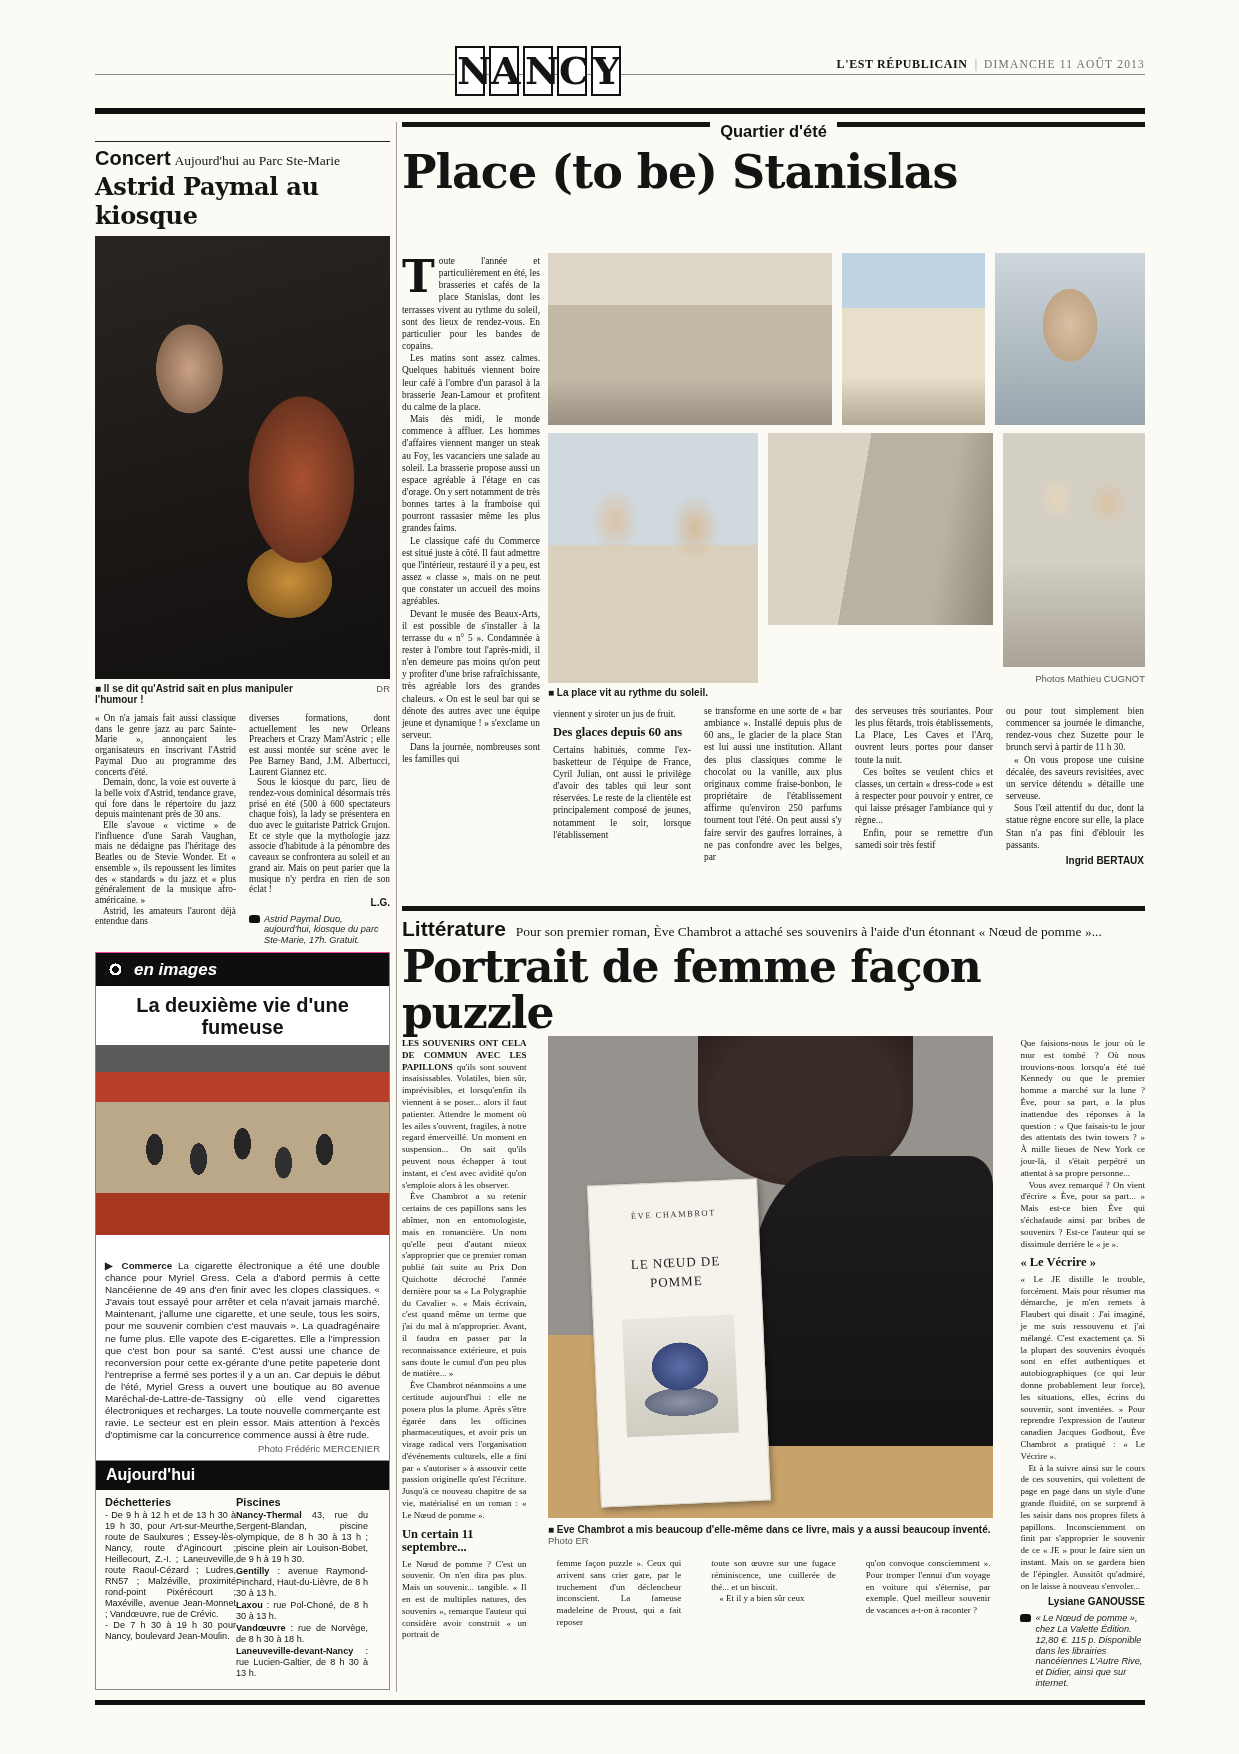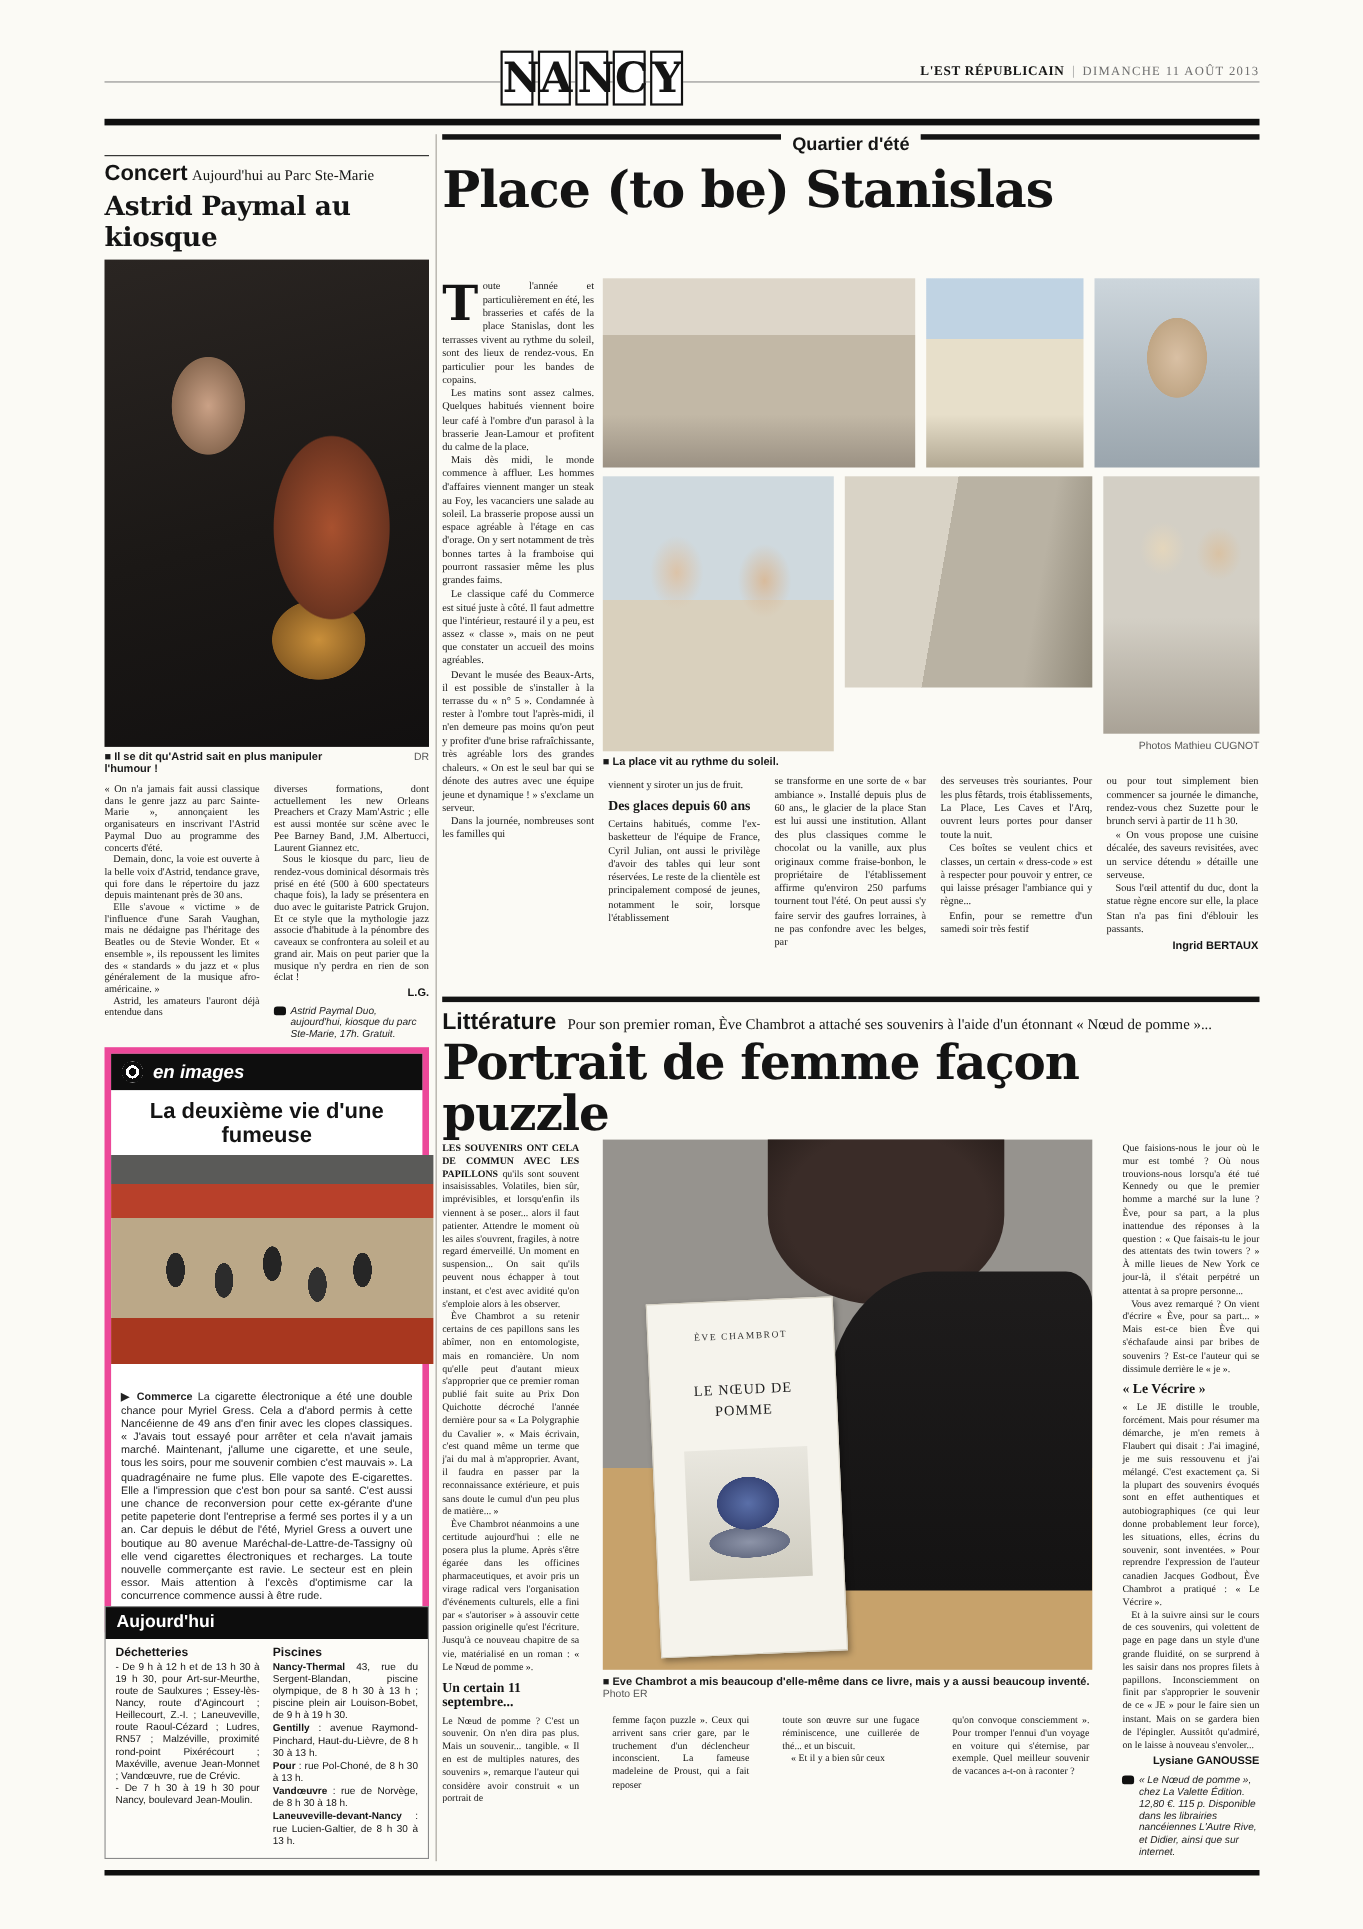--- a/index.html
+++ b/index.html
@@ -49,21 +49,21 @@
       radial-gradient(70px 60px at 66% 78%, #c98f3a 0%, #8a5e24 60%, rgba(0,0,0,0) 61%),
       linear-gradient(165deg, #2a2522 0%, #1b1816 55%, #121010 100%);
   }
   .concert .caprow { display:flex; justify-content:space-between; align-items:flex-start; margin-top:4px; }
   .concert .caprow .caption { width:240px; }
   .ccols { display:flex; gap:13px; margin-top:8px; }
   .ccol { width:141px; font-size:9.3px; line-height:10.7px; }
   .sig { text-align:right; font-family:"Liberation Sans", sans-serif; font-weight:700; font-size:10px; margin-top:3px; }
 
   
-  .enimages { position:absolute; left:95px; top:952px; width:295px; border:6px solid #ec4899; background:#fff; }
+  .enimages { position:absolute; left:95px; top:952px; width:295px; border:1px solid #ec4899; background:#fff; }
   .ei-head { height:33px; background:#0e0e0e; color:#fff; display:flex; align-items:center; gap:9px; padding-left:10px;
     font-family:"Liberation Sans", sans-serif; font-weight:800; font-style:italic; font-size:17px; }
   .eye-icon { width:19px; height:19px; border-radius:50%;
     background:radial-gradient(circle, #0e0e0e 0 3.5px, #fff 3.5px 6px, #0e0e0e 6px 9.5px, #fff 9.5px); }
   .ei-title { font-family:"Liberation Sans", sans-serif; font-weight:800; font-size:20px; line-height:22px;
     text-align:center; padding:8px 34px 7px; }
   .ph-ecig { width:293px; height:190px;
     background:
       radial-gradient(14px 26px at 20% 55%, #262626 0%, #262626 60%, rgba(0,0,0,0) 61%),
       radial-gradient(14px 26px at 35% 60%, #2c2c2c 0%, #2c2c2c 60%, rgba(0,0,0,0) 61%),
@@ -71,21 +71,21 @@
       radial-gradient(14px 26px at 64% 62%, #303030 0%, #303030 60%, rgba(0,0,0,0) 61%),
       radial-gradient(14px 26px at 78% 55%, #262626 0%, #262626 60%, rgba(0,0,0,0) 61%),
       linear-gradient(#5a5a58 0 14%, #b8402a 14% 30%, #bba888 30% 78%, #a8371f 78% 100%);
   }
   .ei-cap { padding:25px 9px 2px; font-family:"Liberation Sans", sans-serif; font-size:9.8px; line-height:12.1px; text-align:justify; color:#222; }
   .ei-credit { text-align:right; padding:0 9px 6px; }
 
   
   .auj { position:absolute; left:95px; top:1460px; width:295px; height:230px; border:1px solid #8a8a8a; background:#fdfcf8; }
   .auj-head { background:#0d0d0d; color:#fff; font-family:"Liberation Sans", sans-serif; font-weight:800; font-size:16px; padding:5px 10px 6px; }
-  .auj-cols { display:flex; gap:12px; padding:7px 9px; font-family:"Liberation Sans", sans-serif; font-size:9.1px; line-height:11px; }
+  .auj-cols { display:flex; padding:7px 9px; font-family:"Liberation Sans", sans-serif; font-size:9.1px; line-height:11px; }
   .auj-col1 { width:131px; } .auj-col2 { width:132px; }
   .auj-title { font-size:11px; font-weight:800; margin-bottom:2px; }
   .auj p { margin:0; text-align:justify; }
   .auj .entry { margin-bottom:1px; }
 
   
   .main { position:absolute; left:402px; top:122px; width:743px; }
   .q-kickrow { display:flex; gap:10px; height:22px; }
   .q-kickrow .bar { flex:1; height:5px; background:#141414; }
   .q-kick { font-family:"Liberation Sans", sans-serif; font-weight:800; font-size:16.5px; white-space:nowrap; }
@@ -211,21 +211,21 @@
     <div class="auj-cols">
       <div class="auj-col1">
         <div class="auj-title">Déchetteries</div>
         <p>- De 9 h à 12 h et de 13 h 30 à 19 h 30, pour Art-sur-Meurthe, route de Saulxures ; Essey-lès-Nancy, route d'Agincourt ; Heillecourt, Z.-I. ; Laneuveville, route Raoul-Cézard ; Ludres, RN57 ; Malzéville, proximité rond-point Pixérécourt ; Maxéville, avenue Jean-Monnet ; Vandœuvre, rue de Crévic.</p>
         <p>- De 7 h 30 à 19 h 30 pour Nancy, boulevard Jean-Moulin.</p>
       </div>
       <div class="auj-col2">
         <div class="auj-title">Piscines</div>
         <p class="entry"><b>Nancy-Thermal</b><span> 43, rue du Sergent-Blandan, piscine olympique, de 8 h 30 à 13 h ; piscine plein air Louison-Bobet, de 9 h à 19 h 30.</span></p>
         <p class="entry"><b>Gentilly</b><span> : avenue Raymond-Pinchard, Haut-du-Lièvre, de 8 h 30 à 13 h.</span></p>
-        <p class="entry"><b>Pour</b><span> : rue Pol-Choné, de 8 h 30 à 13 h.</span></p>
+        <p class="entry"><b>Laxou</b><span> : rue Pol-Choné, de 8 h 30 à 13 h.</span></p>
         <p class="entry"><b>Vandœuvre</b><span> : rue de Norvège, de 8 h 30 à 18 h.</span></p>
         <p class="entry"><b>Laneuveville-devant-Nancy</b><span> : rue Lucien-Galtier, de 8 h 30 à 13 h.</span></p>
       </div>
     </div>
   </div>
 
   <div class="main">
     <div class="q-kickrow">
       <span class="bar"></span>
       <span class="q-kick">Quartier d'été</span>

